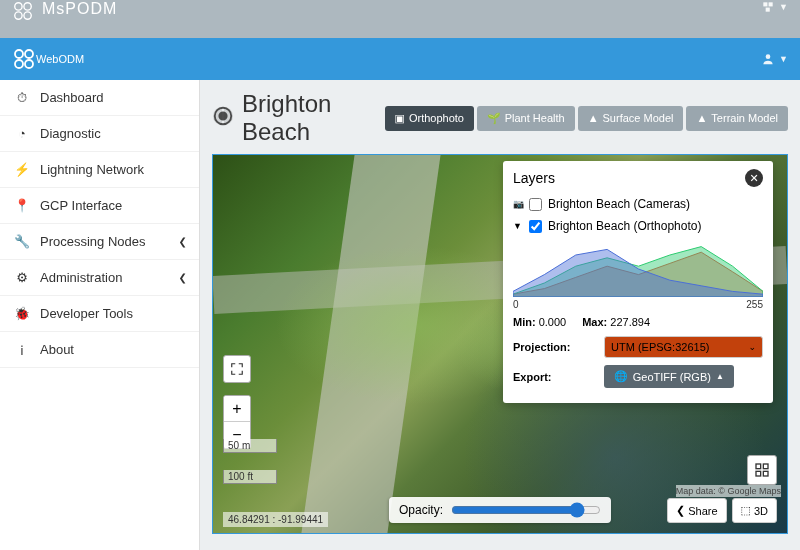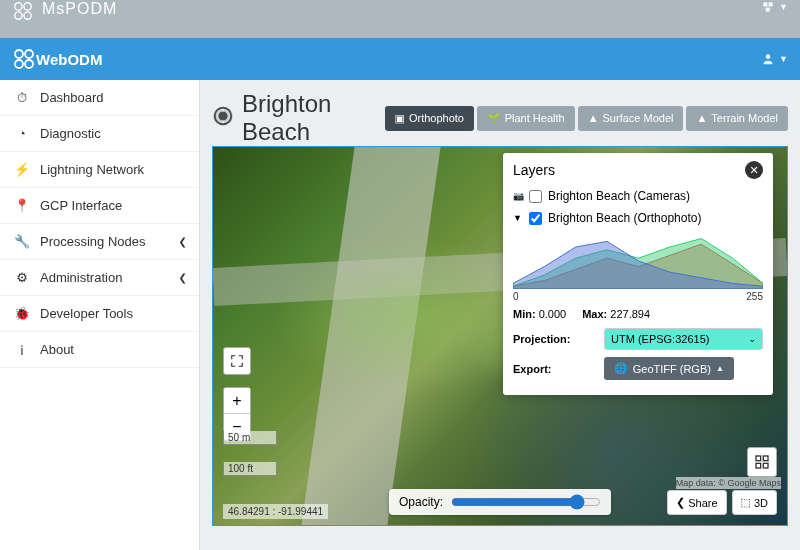--- a/index.html
+++ b/index.html
@@ -2,30 +2,30 @@
 <html><head>
 <meta charset="utf-8">
 <style>
 *{box-sizing:border-box;margin:0;padding:0;font-family:-apple-system,Helvetica,Arial,sans-serif}
 body{width:800px;height:550px;overflow:hidden;background:#eceff1}
 .topbar{height:38px;background:#adb8bf;display:flex;align-items:flex-start;padding:0 12px;color:#fff}
 .topbar .logo-icon{margin-right:8px}
 .topbar .brand{font-size:16px;font-weight:300;letter-spacing:1px}
 .topbar .spacer{flex:1}
 .appbar{height:42px;background:#3498db;display:flex;align-items:center;padding:0 12px;color:#fff}
-.appbar .brand{font-size:15px;font-weight:700}
+.appbar .brand{font-size:11px;font-weight:400}
 .appbar .spacer{flex:1}
 .logo-icon svg{display:block}
 .main{display:flex;height:calc(100% - 80px)}
 .sidebar{width:200px;background:#fff;border-right:1px solid #ddd}
 .sidebar .item{display:flex;align-items:center;height:36px;padding:0 12px;font-size:13px;color:#333;cursor:pointer;border-bottom:1px solid #f0f0f0}
 .sidebar .item .icn{width:20px;display:inline-flex;justify-content:center;margin-right:8px;color:#333}
 .sidebar .item .chev{margin-left:auto;font-size:10px}
 .content{flex:1;position:relative;padding:10px 12px;overflow:hidden}
-.titlebar{display:flex;align-items:center;}
+.titlebar{display:flex;align-items:center;margin-bottom:8px}
 .titlebar .globe{margin-right:8px;color:#333}
 .titlebar h1{font-size:24px;font-weight:400;color:#333;flex:1}
 .tabs{display:flex;gap:0}
 .tab{background:#9aa6ae;color:#fff;font-size:11px;padding:6px 10px;border:none;cursor:pointer;display:flex;align-items:center;gap:4px;border-radius:3px;margin-left:3px}
 .tab.active{background:#3f4a52}
 .mapwrap{position:relative;height:380px;border:1.5px solid #3498db;background:linear-gradient(135deg,#2d5016 0%,#4a7c2e 20%,#6b8e3a 35%,#8aa055 45%,#5a7a3a 55%,#3d5a2a 70%,#2a4a3a 85%,#1a3a4a 100%);overflow:hidden}
 .map-overlay-green{position:absolute;inset:0;background:radial-gradient(ellipse 40% 35% at 35% 45%,rgba(150,200,100,0.5),transparent 60%),radial-gradient(ellipse 30% 25% at 60% 50%,rgba(160,200,110,0.5),transparent 60%),radial-gradient(circle at 70% 80%,rgba(60,90,110,0.6),transparent 30%);}
 .map-path{position:absolute;left:20%;top:0;width:15%;height:100%;background:rgba(200,200,195,0.6);transform:skewX(-8deg)}
 .map-road{position:absolute;left:0;top:28%;width:100%;height:10%;background:rgba(190,190,185,0.5);transform:rotate(-3deg)}
 .ctrl-fs{position:absolute;left:10px;top:200px;width:28px;height:28px;background:#fff;border:1px solid #aaa;border-radius:3px;display:flex;align-items:center;justify-content:center;cursor:pointer}
@@ -48,21 +48,21 @@
 .lyr-row{display:flex;align-items:center;gap:6px;padding:4px 0;font-size:12px}
 .lyr-row .exp{width:10px;cursor:pointer;font-size:9px}
 .lyr-row input[type=checkbox]{cursor:pointer}
 .histo{position:relative;height:56px;margin:4px 0 2px 0}
 .histo svg{width:100%;height:100%}
 .histo-scale{display:flex;justify-content:space-between;font-size:10px;color:#333;margin-bottom:6px}
 .minmax{display:flex;gap:16px;font-size:11px;margin-bottom:8px}
 .minmax b{font-weight:700}
 .field-row{display:flex;align-items:center;gap:23px;margin-bottom:7px;font-size:11px}
 .field-row label{font-weight:700;width:68px}
-.sel{flex:1;border:1px solid #ccc;border-radius:3px;padding:4px 6px;background:#5eead4;display:flex;align-items:center;justify-content:space-between;cursor:pointer;font-size:11px}
+.sel{flex:1;border:1px solid #ccc;border-radius:3px;padding:4px 6px;background:#c2410c;display:flex;align-items:center;justify-content:space-between;cursor:pointer;font-size:11px}
 .export-btn{flex:0 0 auto;background:#5a6770;color:#fff;border:none;border-radius:3px;padding:5px 10px;font-size:11px;cursor:pointer;display:flex;align-items:center;gap:5px}
 .user-menu{display:flex;align-items:center;gap:4px;cursor:pointer;color:#fff;opacity:0.9}
 </style>
 </head>
 <body>
 
 <div class="topbar">
   <span class="logo-icon">
     <svg width="22" height="22" viewBox="0 0 24 24" fill="none" stroke="#fff" stroke-width="1.5">
         <circle cx="7" cy="7" r="4"></circle>

